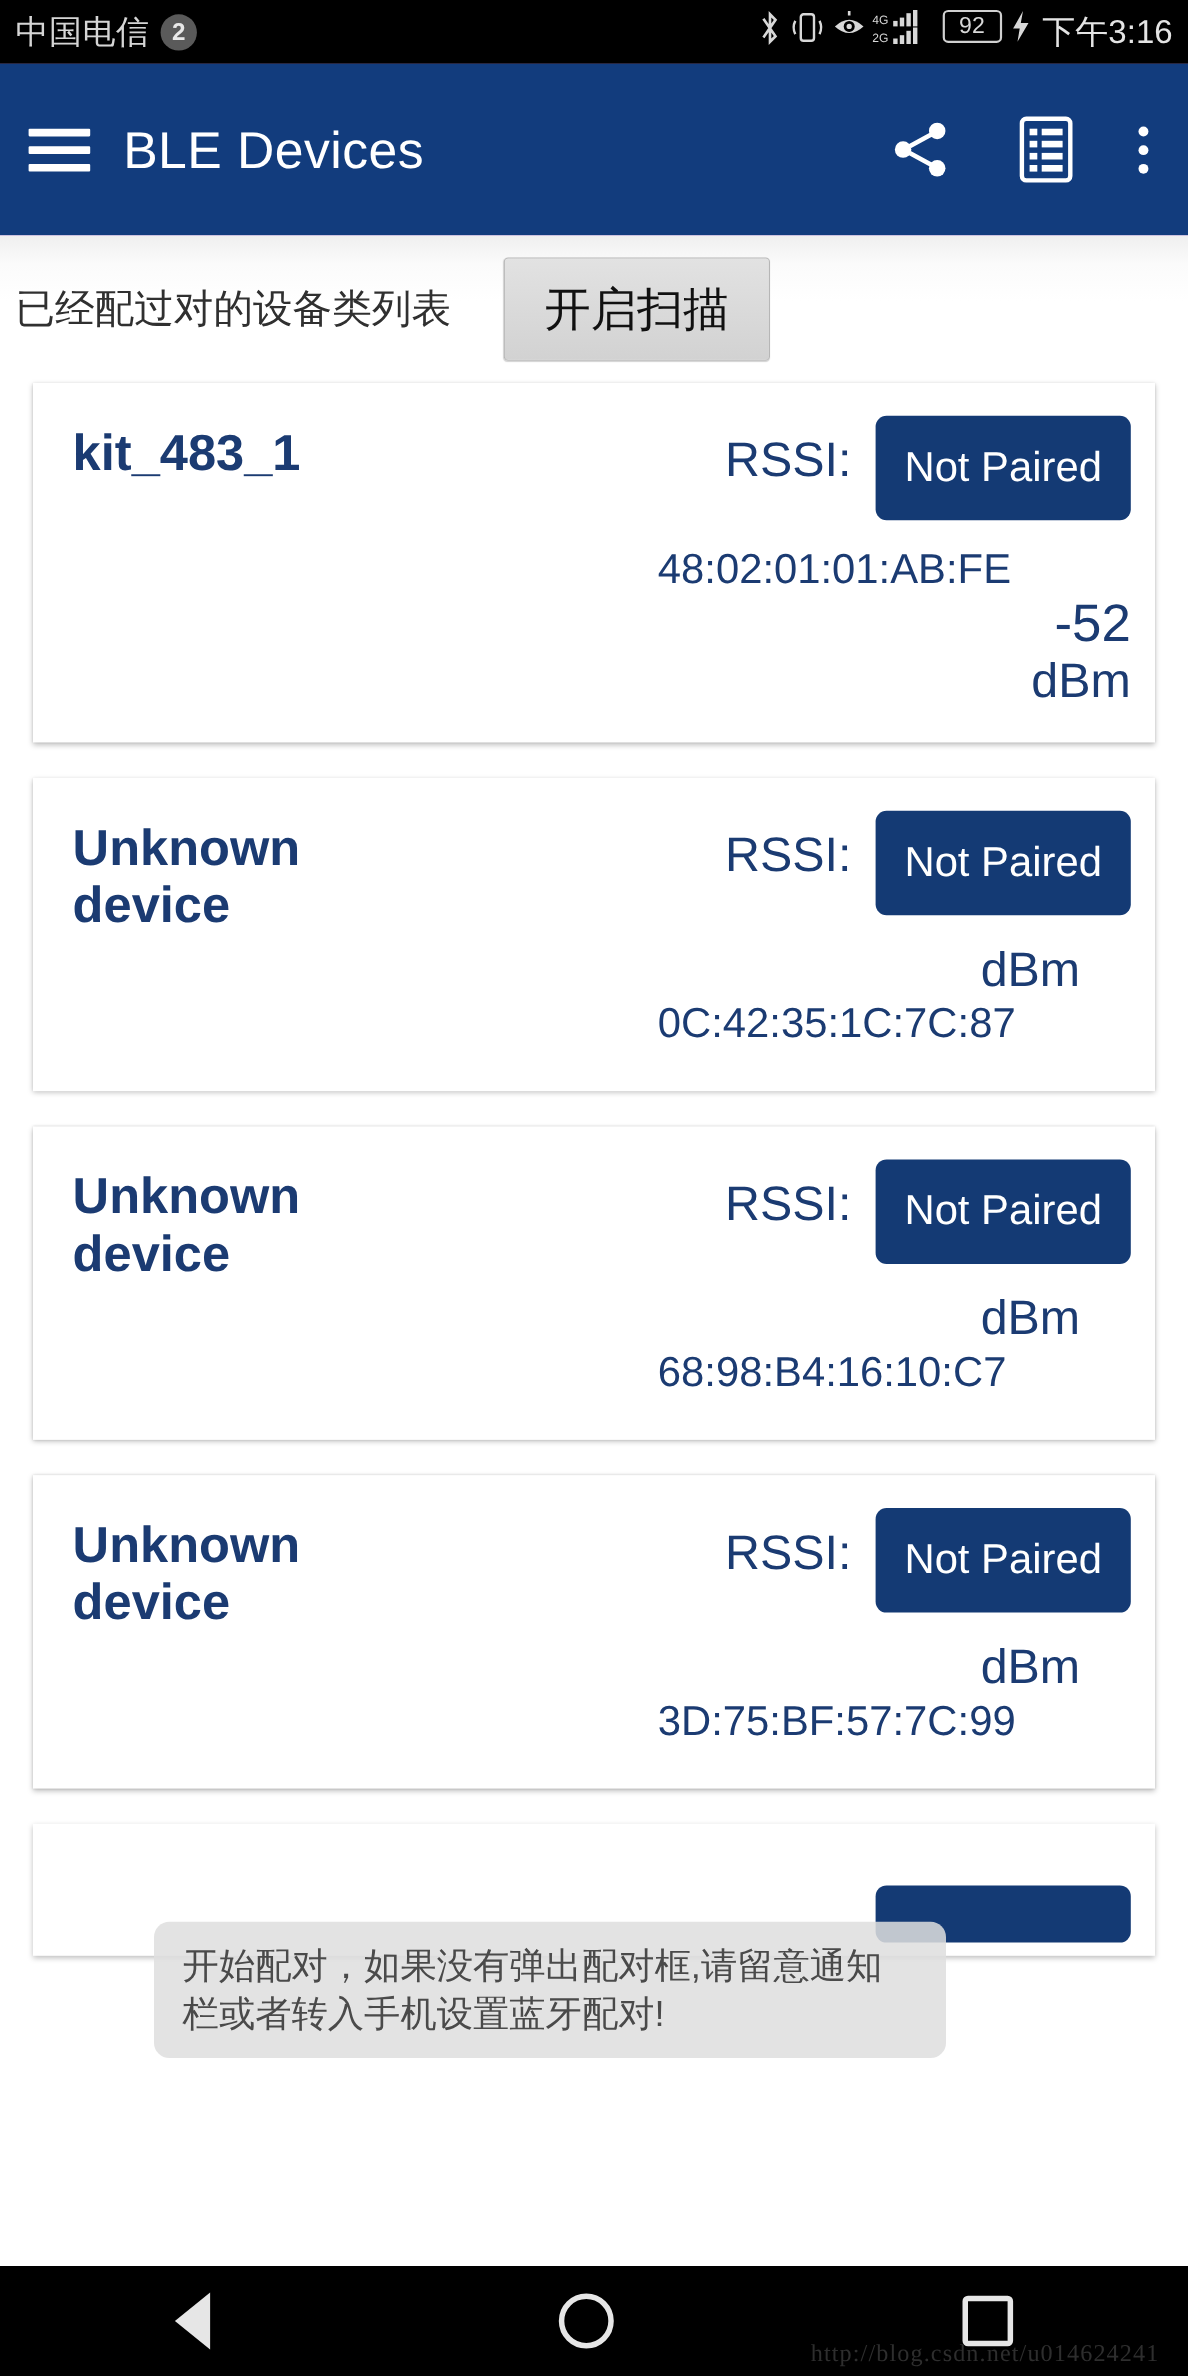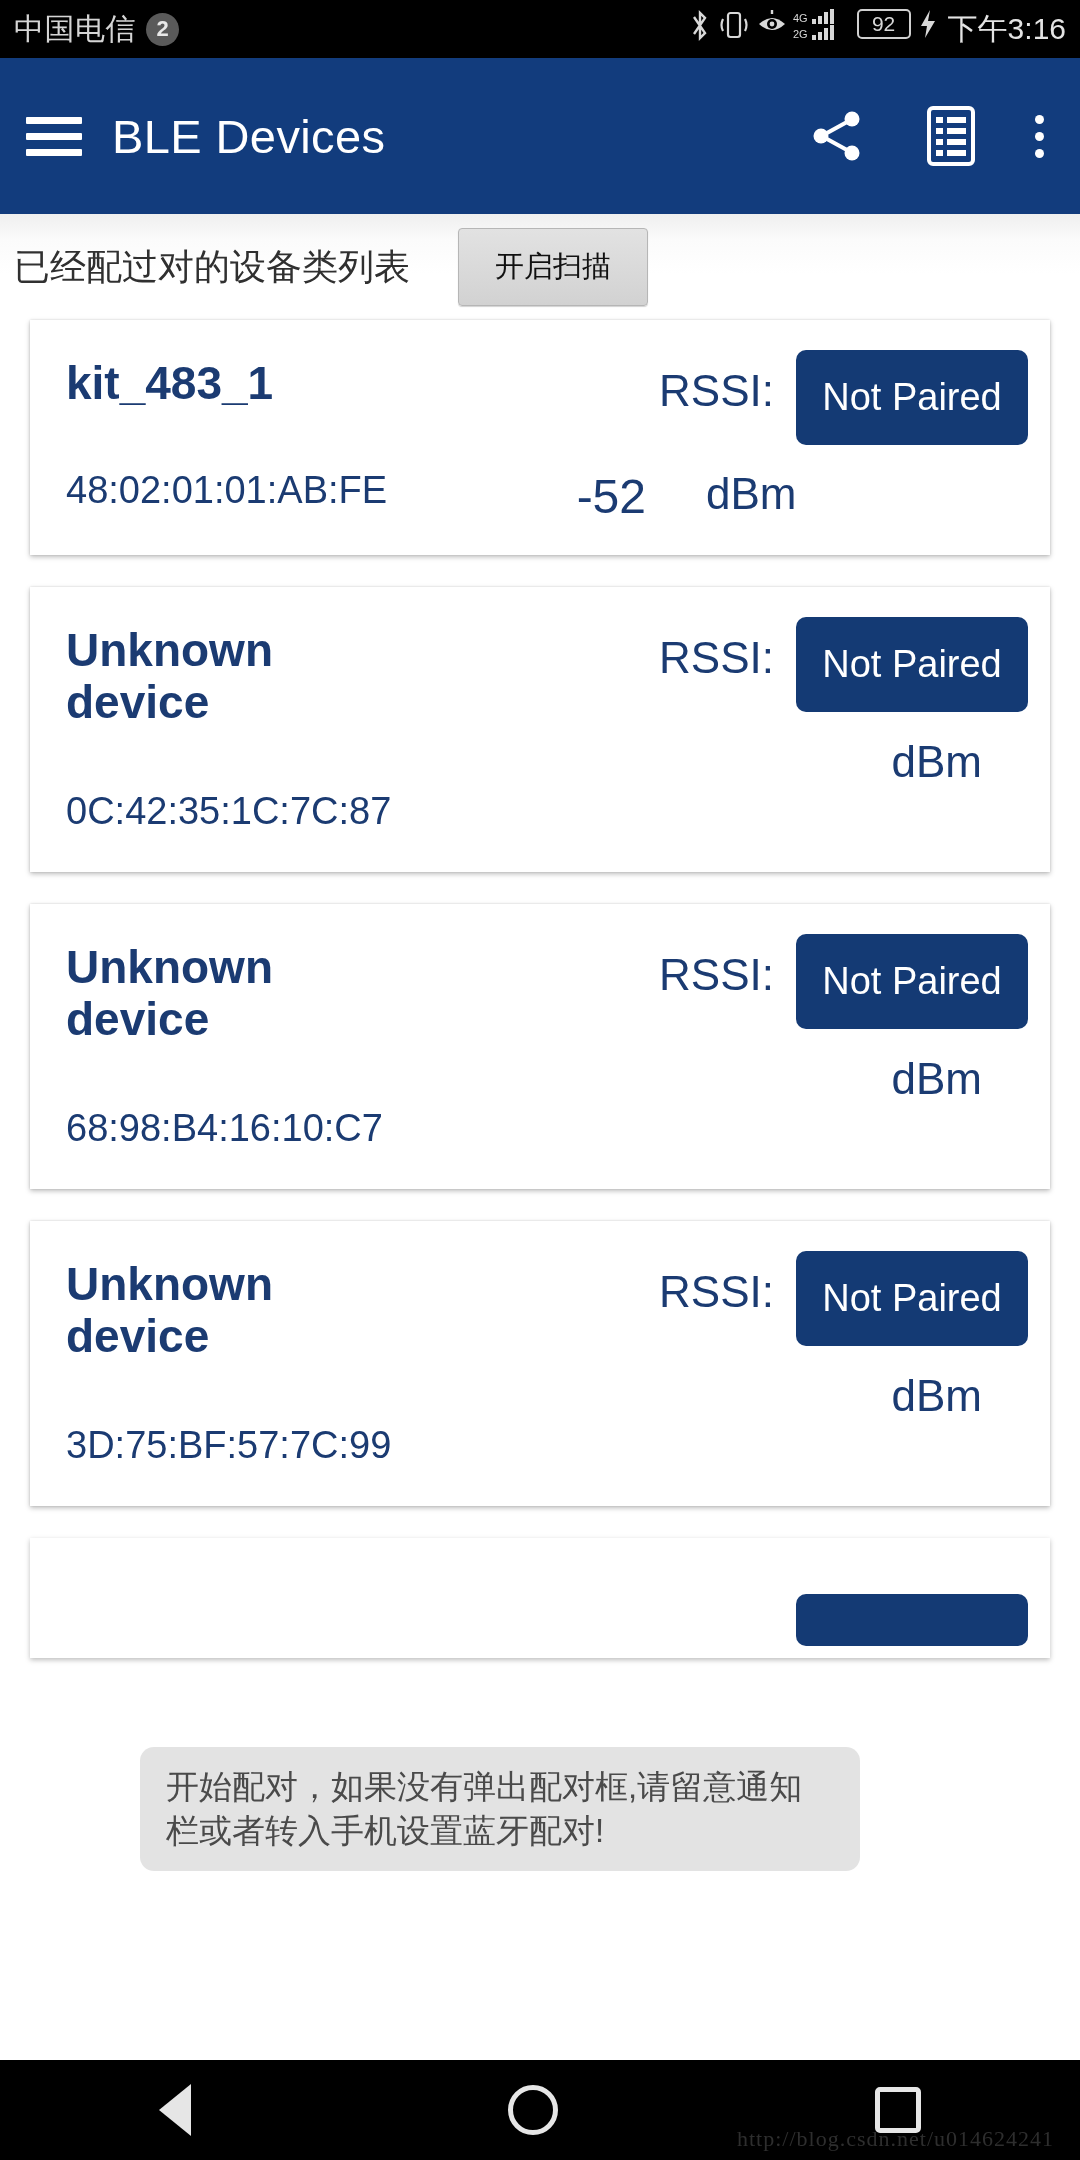--- a/index.html
+++ b/index.html
@@ -47,30 +47,30 @@
   .dots{ display:flex; flex-direction:column; gap:8px; align-items:center; }
   .dots i{ width:9px;height:9px;border-radius:50%;background:#fff;display:block; }
 
   
   .content{
     position:absolute; top:214px; left:0; width:1080px; height:1846px;
     background:linear-gradient(#efefef 0px,#fbfbfb 26px,#ffffff 60px);
     overflow:hidden;
   }
   .header-row{
-    display:flex; align-items:center; height:106px; padding:0 10px 0 14px;
+    display:flex; align-items:center; height:134px; padding:0 10px 0 14px;
   }
   .paired-label{ font-size:36px; color:#303030; }
   .scan-btn{
     margin-left:48px;
     background:linear-gradient(#e2e2e2,#d2d2d2);
     border:1px solid #b6b6b6;
     border-radius:4px;
     padding:18px 36px;
-    font-size:29px; color:#111; cursor:pointer;
+    font-size:42px; color:#111; cursor:pointer;
     box-shadow:0 1px 1px rgba(0,0,0,.18);
   }
 
   
   .card-list{ padding:0 30px; }
   .card{
     position:relative;
     background:#fff;
     margin-bottom:32px;
     box-shadow:0 2px 5px rgba(0,0,0,.26), 0 0 2px rgba(0,0,0,.12);
@@ -83,21 +83,21 @@
     line-height:1.12; width:420px; word-wrap:break-word;
   }
   .rssi-label{ font-size:44px; color:#1b3b72; margin-left:auto; padding-top:8px; }
   .pair-btn{
     margin-left:22px; margin-top:-8px;
     background:#143a74; color:#fff;
     font-size:38px; border:none; border-radius:10px;
     padding:26px 24px; min-width:232px; 
     cursor:pointer;
   }
-  .card-row-bot{ display:flex; align-items:flex-start; margin-top:24px; }
+  .card-row-bot{ display:flex; align-items:flex-end; margin-top:24px;flex-direction:column; }
   .dev-mac{ font-size:38px; color:#1b3b72; width:430px; }
   .rssi-val{ font-size:48px; color:#1b3b72; width:150px; text-align:right; }
   .dbm{ font-size:44px; color:#1b3b72; margin-left:60px; }
   
   .card.two-line .card-row-bot{ margin-top:6px; }
   .dbm-float{
     position:absolute; right:68px; font-size:44px; color:#1b3b72;
   }
   .card-partial{
     background:#fff; box-shadow:0 2px 5px rgba(0,0,0,.26);

